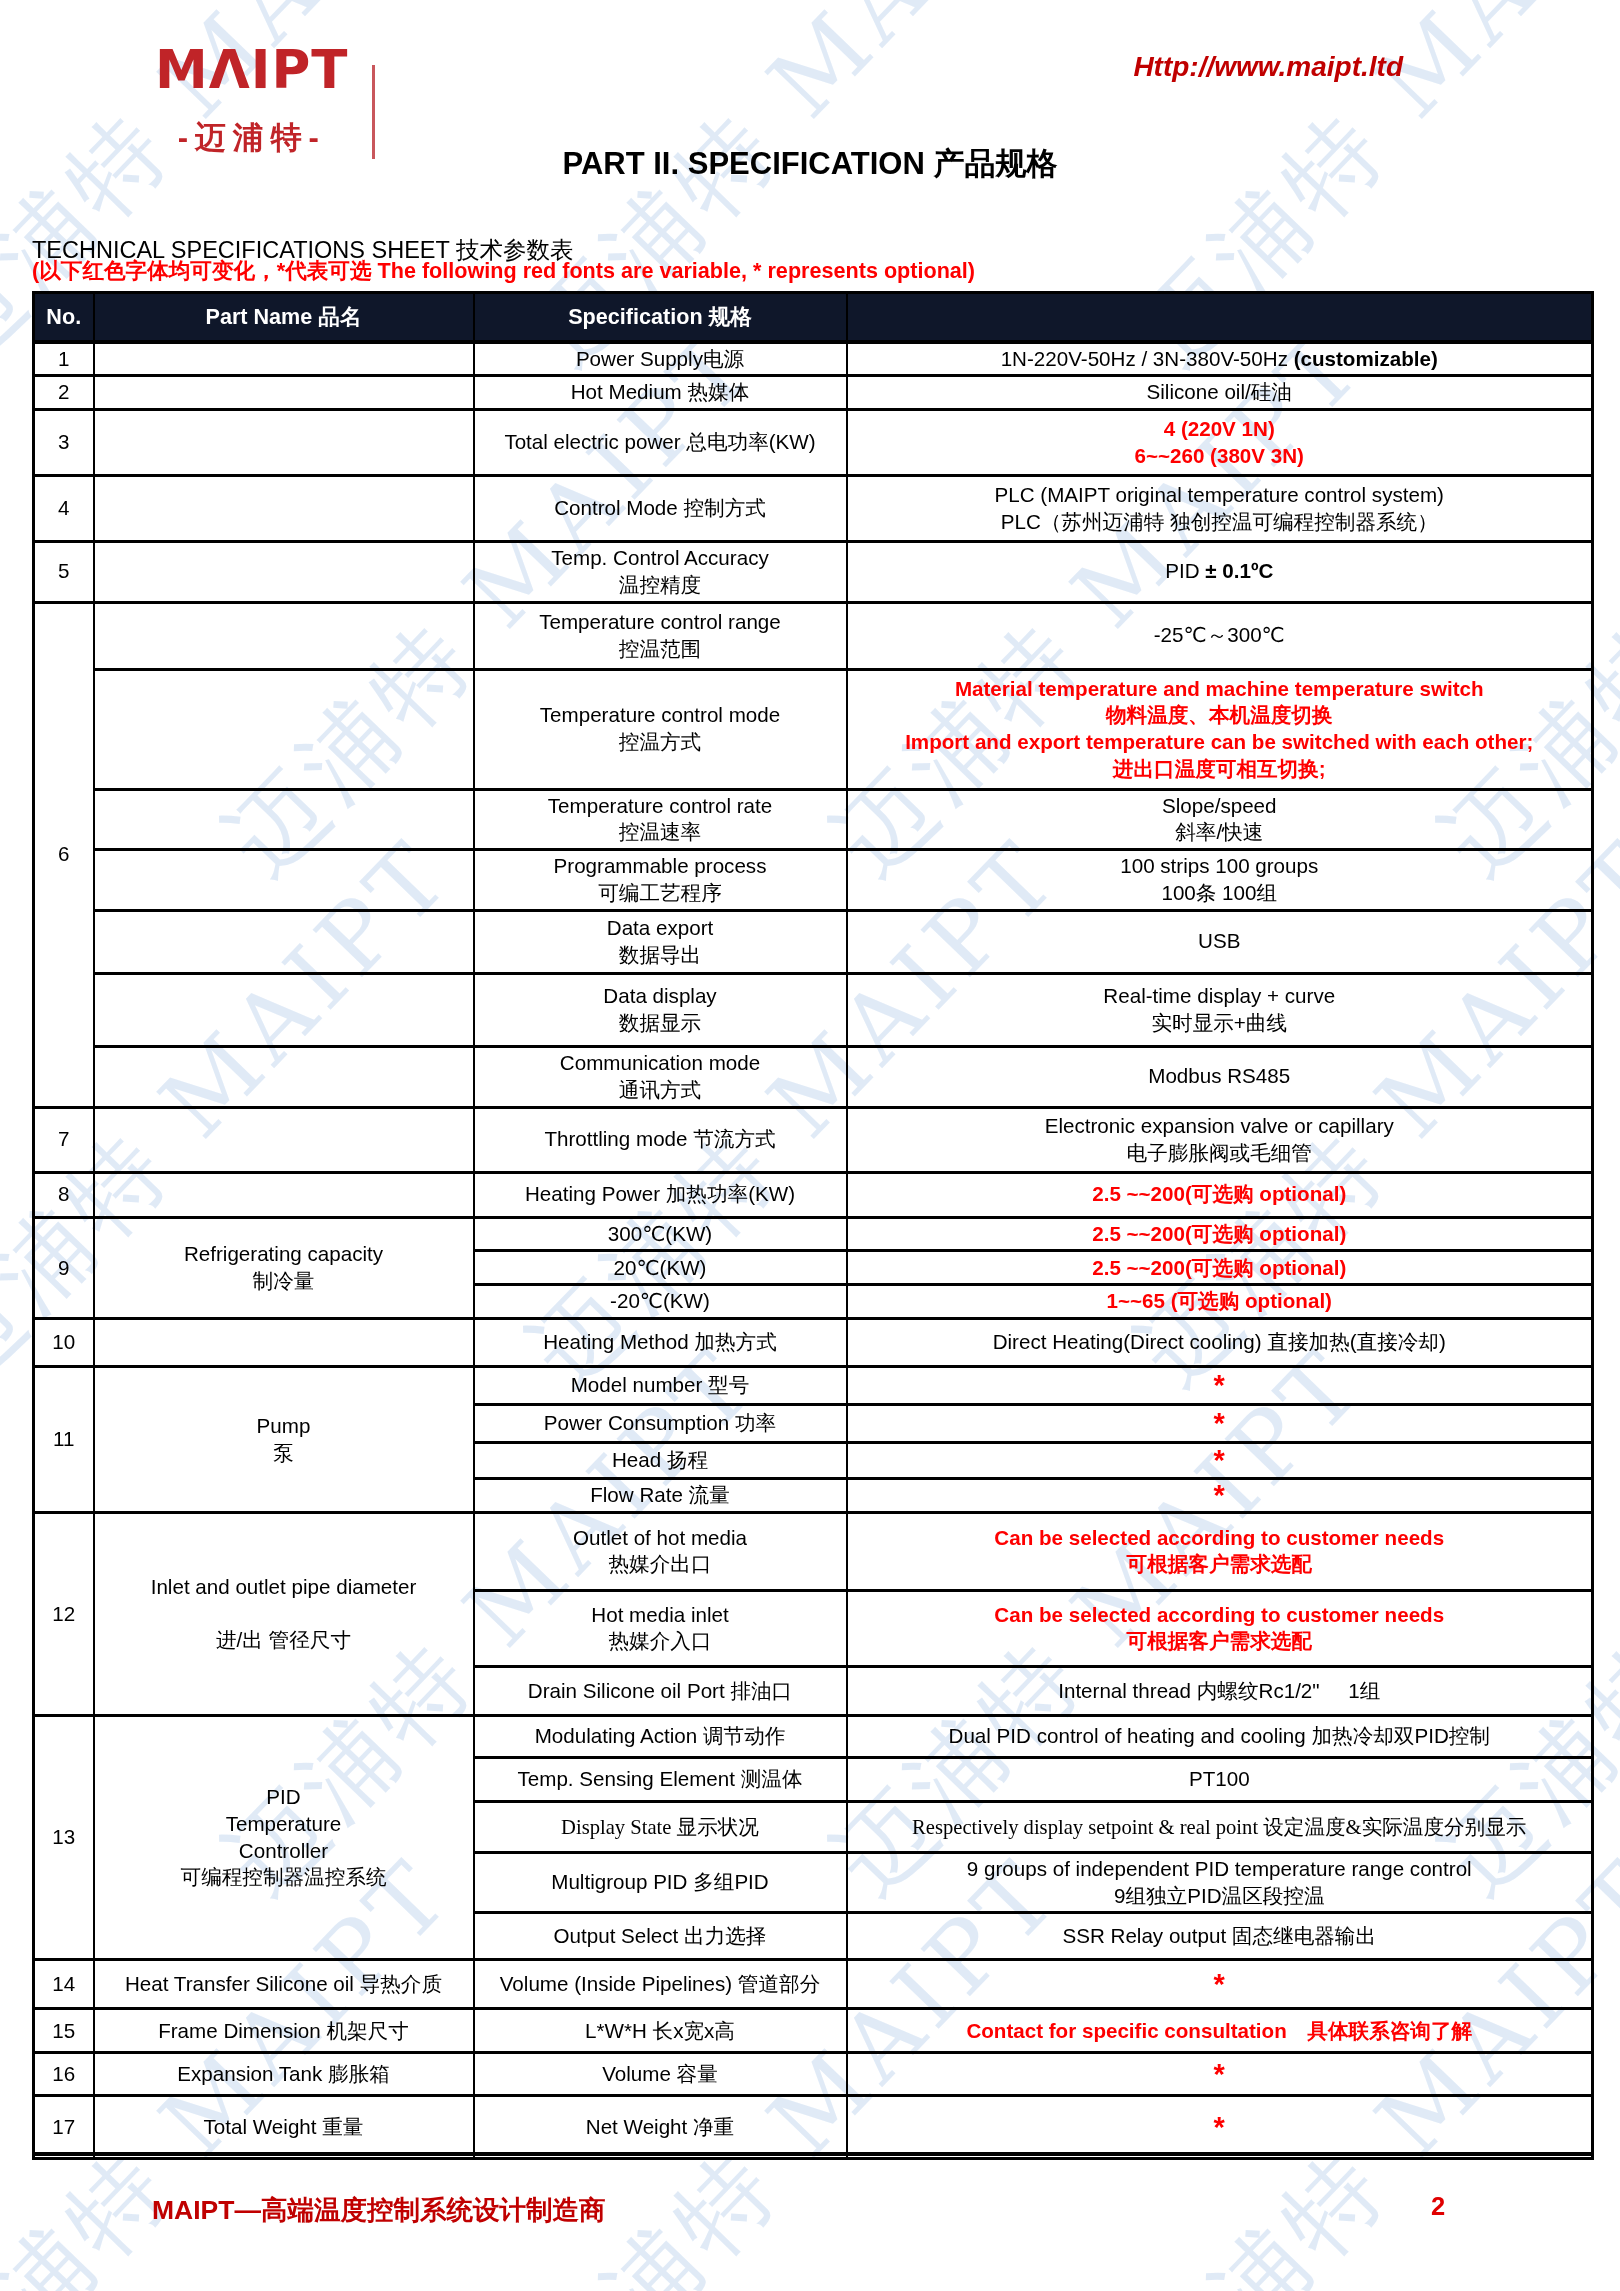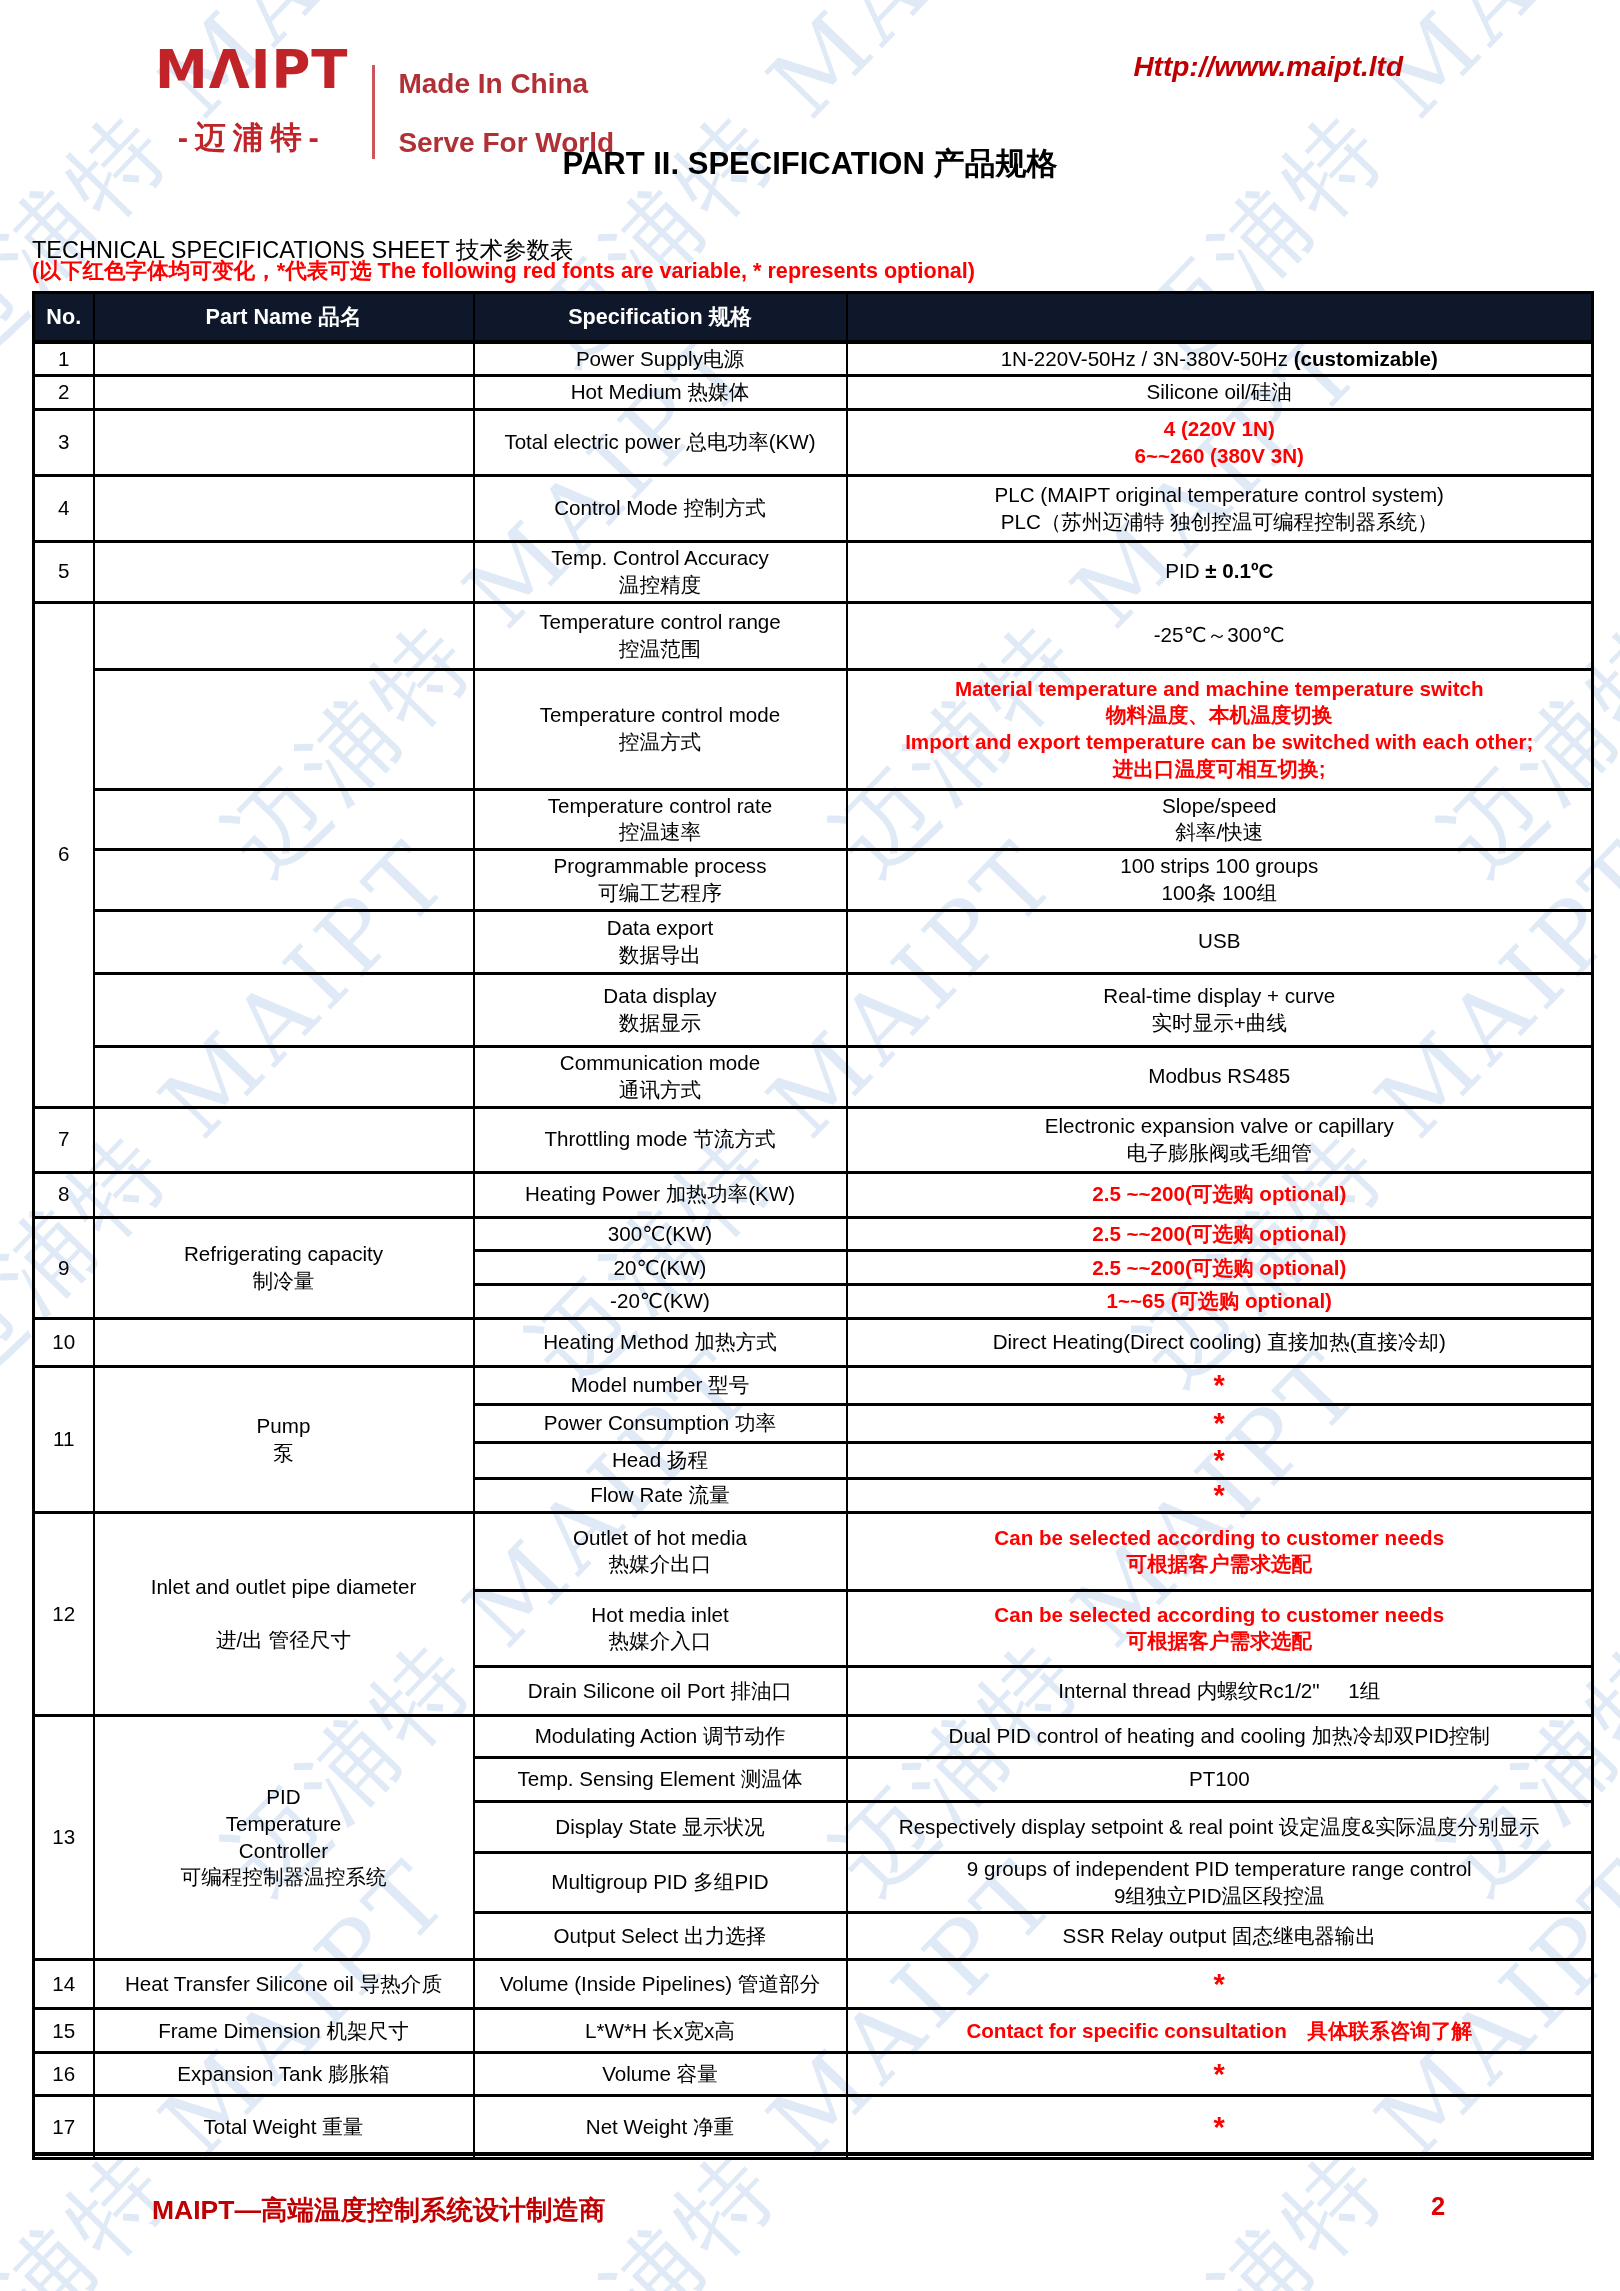--- a/index.html
+++ b/index.html
@@ -66,24 +66,20 @@
       <span class="wm" style="left: 1049px; top: 2068px; color: rgb(195, 215, 239);">迈浦特 MAIPT</span>
     </div>
 
   <div class="content">
     <div class="brand">
       <div class="logo-box">
         <div class="logo-main">MΛIPT</div>
         <div class="logo-cn">-迈浦特-</div>
       </div>
       <div class="brand-divider"></div>
-      <div class="taglines">
-        <div class="tagline">Made In China</div>
-        <div class="tagline">Serve For World</div>
-      </div>
     </div>
 
     <div class="site-url">Http://www.maipt.ltd</div>
 
     <div class="page-title">PART II. SPECIFICATION 产品规格</div>
     <div class="sheet-subtitle">TECHNICAL SPECIFICATIONS SHEET 技术参数表</div>
     <div class="red-note">(以下红色字体均可变化，*代表可选  The following red fonts are variable, * represents optional)</div>
 
     <table class="spec-table">
       <colgroup>
@@ -404,21 +400,21 @@
             </td>
           </tr>
           <tr style="height: 44px;">
             <td class="c-spec">
               <div class="ln">Temp. Sensing Element 测温体</div>
             </td>
             <td class="c-value">
               <div class="ln">PT100</div>
             </td>
           </tr>
-          <tr style="height: 51px;">
+          <tr style="height: 51px; font-family: Liberation Serif, serif;">
             <td class="c-spec">
               <div class="ln">Display State 显示状况</div>
             </td>
             <td class="c-value">
               <div class="ln">Respectively display setpoint &amp; real point 设定温度&amp;实际温度分别显示</div>
             </td>
           </tr>
           <tr style="height: 59px;">
             <td class="c-spec">
               <div class="ln">Multigroup PID 多组PID</div>

